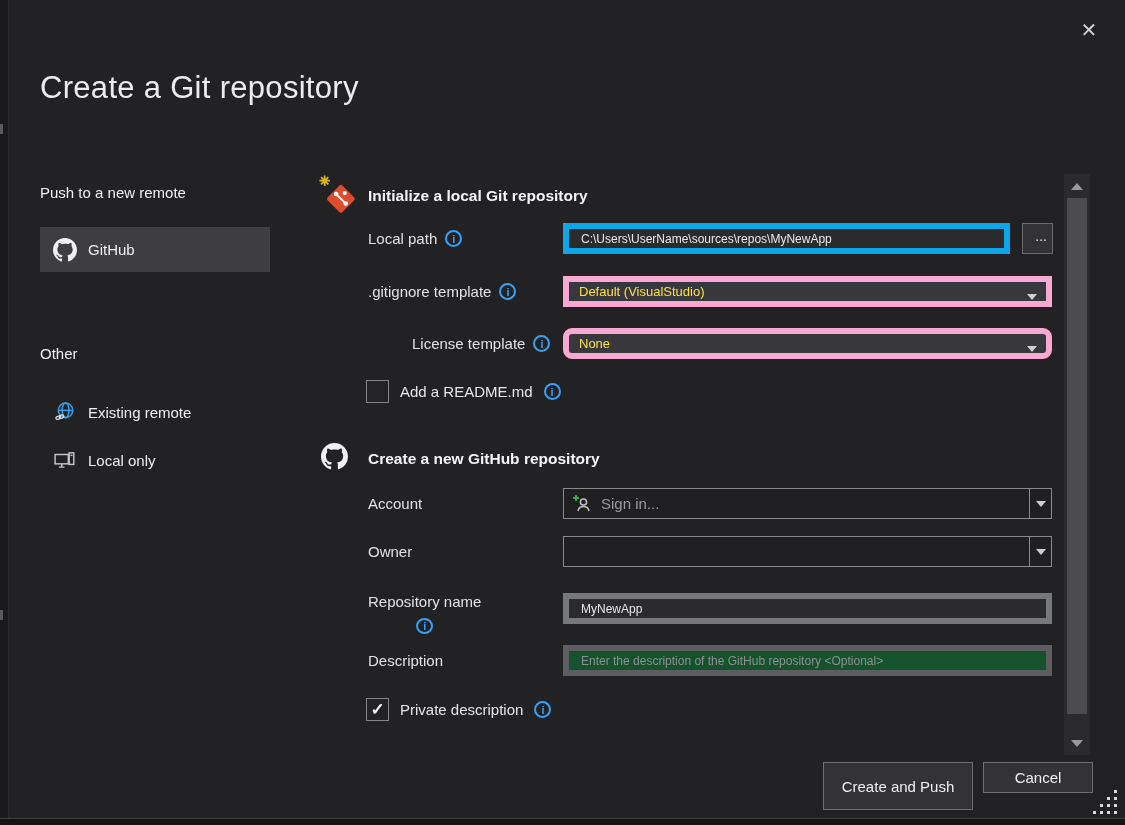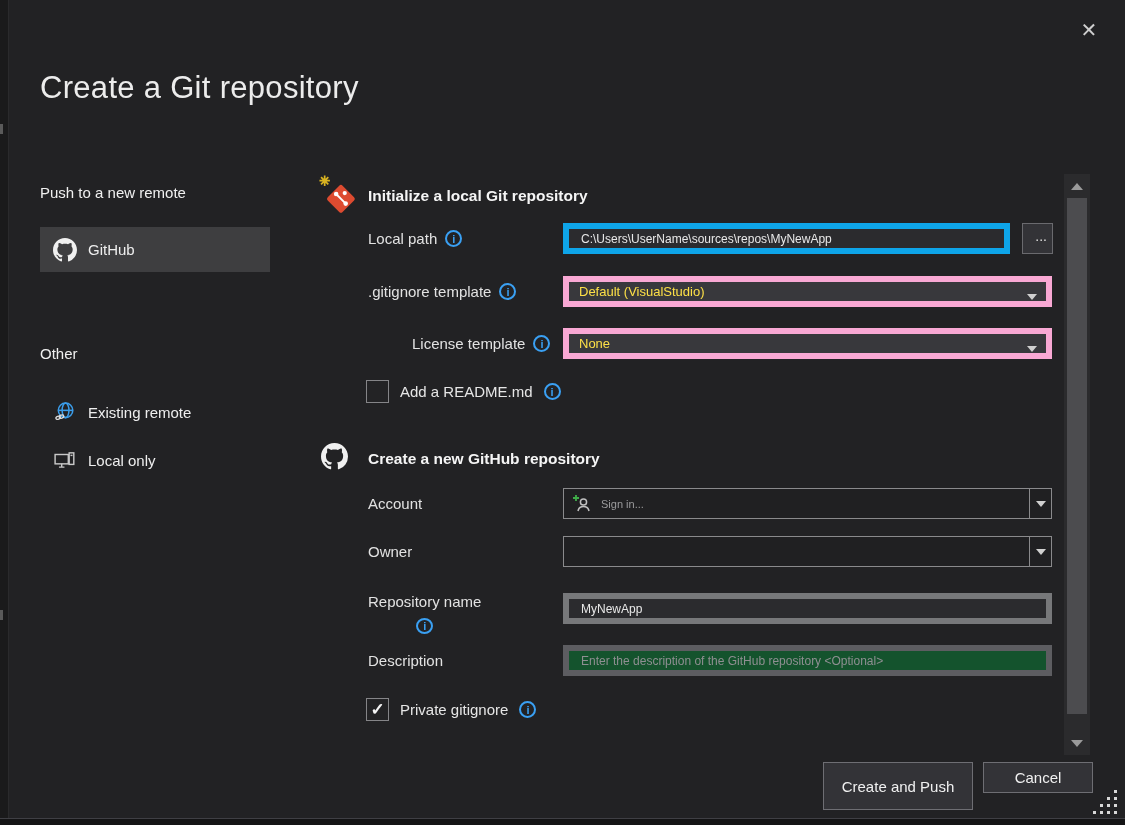--- a/index.html
+++ b/index.html
@@ -53,26 +53,26 @@
   .inp-desc{left:554px;top:645px;width:489px;height:31px;background:#14532d;border-color:#5d5d61;}
   .text-input::placeholder{color:#8f8f92;opacity:1;}
 
   .btn-browse{position:absolute;left:1013px;top:223px;width:31px;height:31px;background:#333337;border:1px solid #6a6a6e;
               color:#e0e0e0;display:flex;align-items:center;justify-content:flex-end;padding:0 5px 6px 0;box-sizing:border-box;
               font-size:14px;cursor:pointer;}
 
   .dropdown{position:absolute;background:#38383c;border:6px solid #f9a8d4;display:flex;align-items:center;
             padding:0 26px 0 10px;color:#fde047;font-size:13px;box-sizing:border-box;cursor:pointer;}
   .dd-gitignore{left:554px;top:276px;width:489px;height:31px;}
-  .dd-license{left:554px;top:328px;width:489px;height:31px;}
+  .dd-license{left:554px;top:328px;width:489px;height:31px;border-radius:9px;}
   .dd-arrow{position:absolute;right:9px;top:12px;width:0;height:0;border-left:5.5px solid transparent;
             border-right:5.5px solid transparent;border-top:6px solid #d0d0d0;}
 
   .combo{position:absolute;background:#202022;border:1px solid #8a8a8c;box-sizing:border-box;display:flex;align-items:center;
-         gap:9px;padding:0 30px 0 8px;font-size:11px;color:#9b9b9d;cursor:pointer;}
+         gap:9px;padding:0 30px 0 8px;font-size:15px;color:#9b9b9d;cursor:pointer;}
   .combo-account{left:554px;top:488px;width:489px;height:31px;}
   .combo-owner{left:554px;top:536px;width:489px;height:31px;}
   .combo-arrow-btn{position:absolute;right:0;top:0;width:22px;height:100%;border-left:1px solid #8a8a8c;box-sizing:border-box;
                    display:flex;align-items:center;justify-content:center;}
 
   .check-row{position:absolute;display:flex;align-items:center;gap:11px;font-size:15px;color:#e6e6e6;}
   .row-readme{left:357px;top:380px;}
   .row-private{left:357px;top:698px;}
   .checkbox{width:23px;height:23px;border:1px solid #858588;background:#232325;box-sizing:border-box;display:flex;
             align-items:center;justify-content:center;cursor:pointer;}
@@ -251,21 +251,21 @@
 
     <div class="row-label lbl-desc">
       <span>Description</span>
     </div>
     <input class="text-input inp-desc" type="text" placeholder="Enter the description of the GitHub repository &lt;Optional&gt;" style="">
 
     <div class="check-row row-private">
       <span class="checkbox">
         <span class="check">✓</span>
       </span>
-      <span>Private gitignore</span>
+      <span>Private description</span>
       <span class="info-icon"></span>
     </div>
 
     <div class="scrollbar">
       <div class="sb-btn sb-up">
         <span class="tri-up"></span>
       </div>
       <div class="sb-thumb"></div>
       <div class="sb-btn sb-down">
         <span class="tri-down"></span>

